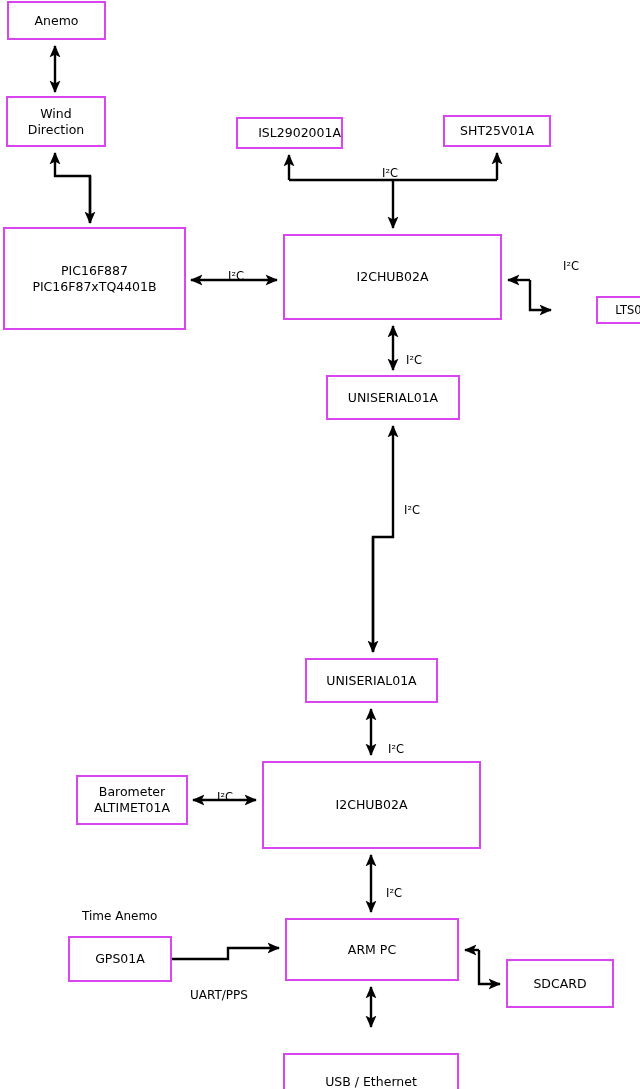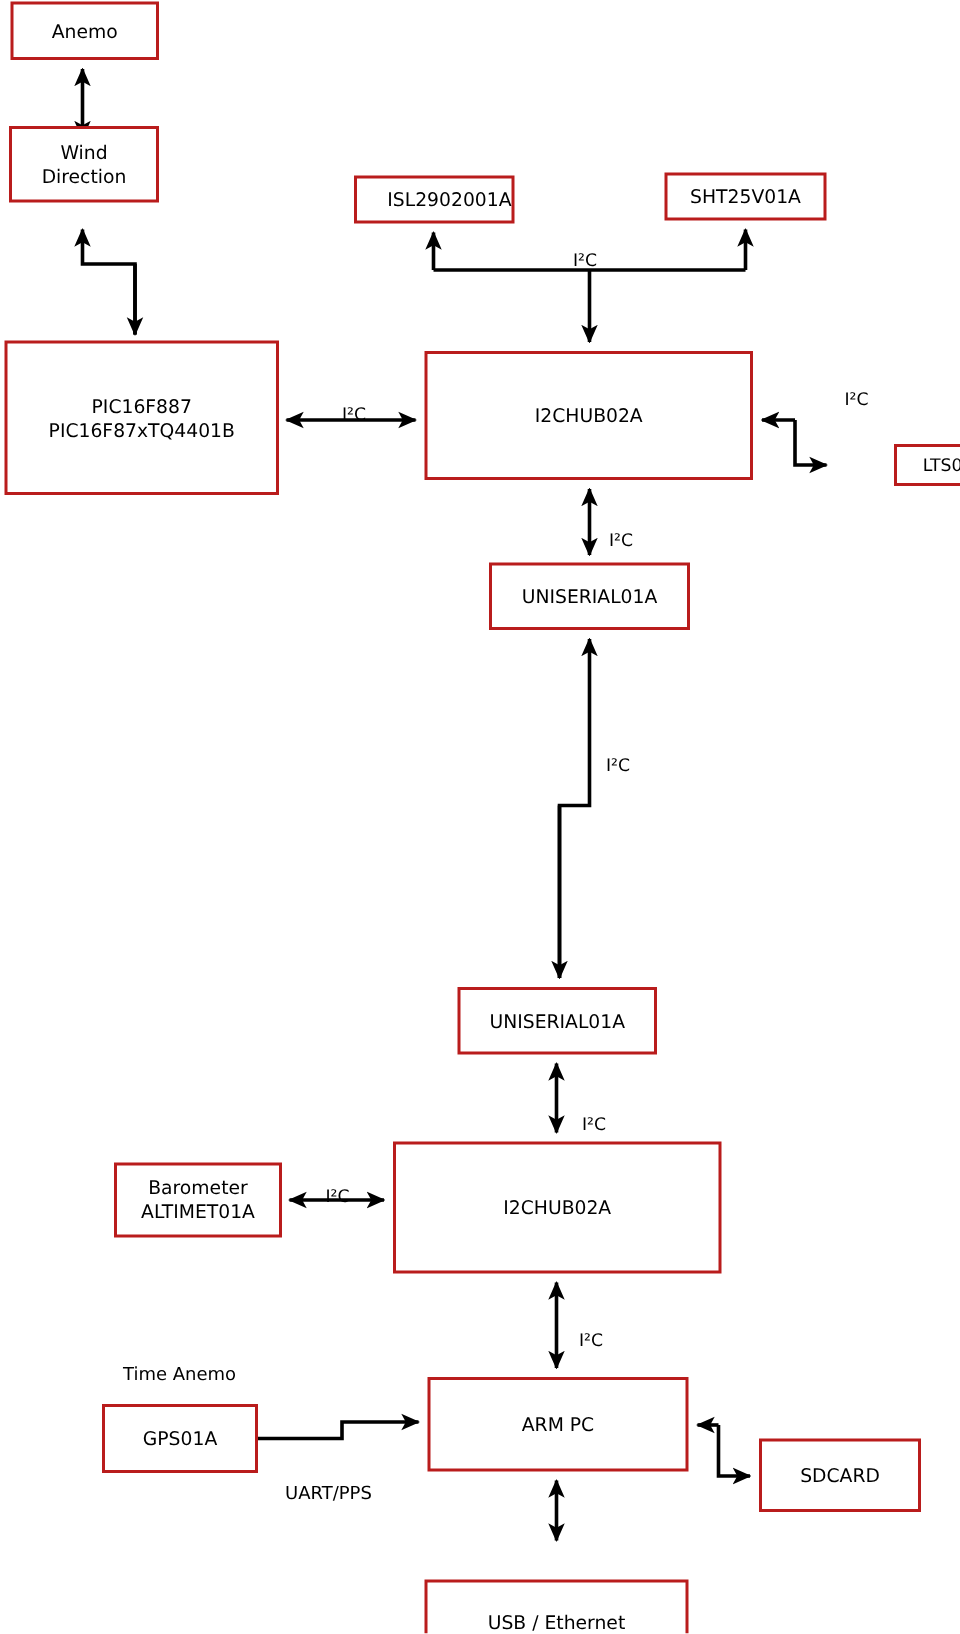--- a/index.html
+++ b/index.html
@@ -13,21 +13,21 @@
   #diagram-root {
     position: relative;
     width: 640px;
     height: 1089px;
     background: #ffffff;
     overflow: hidden;
   }
   .node {
     position: absolute;
     box-sizing: border-box;
-    border: 2px solid #b91c1c;
+    border: 2px solid #d946ef;
     background: #ffffff;
     display: flex;
     align-items: center;
     justify-content: center;
     text-align: center;
     color: #000000;
     font-size: 12.5px;
     line-height: 1.25;
     z-index: 3;
   }
@@ -107,21 +107,21 @@
       <path d="M 479 950 L 465 950" marker-end="url(#arrow)"></path>
 
       <line x1="371" y1="987" x2="371" y2="1027" marker-start="url(#arrow)" marker-end="url(#arrow)"></line>
     </g>
   </svg>
 
   <div class="node" style="left:7px;top:1px;width:99px;height:39px;">
     <span>Anemo</span>
   </div>
 
-  <div class="node" style="left:6px;top:84px;width:100px;height:51px;text-align:center;">
+  <div class="node" style="left:6px;top:96px;width:100px;height:51px;text-align:center;">
     <span>Wind
 Direction</span>
   </div>
 
   <div class="node" style="left:3px;top:227px;width:183px;height:103px;">
     <span>PIC16F887
 PIC16F87xTQ4401B</span>
   </div>
 
   <div class="node" style="left:236px;top:117px;width:107px;height:32px;justify-content:flex-end;">

